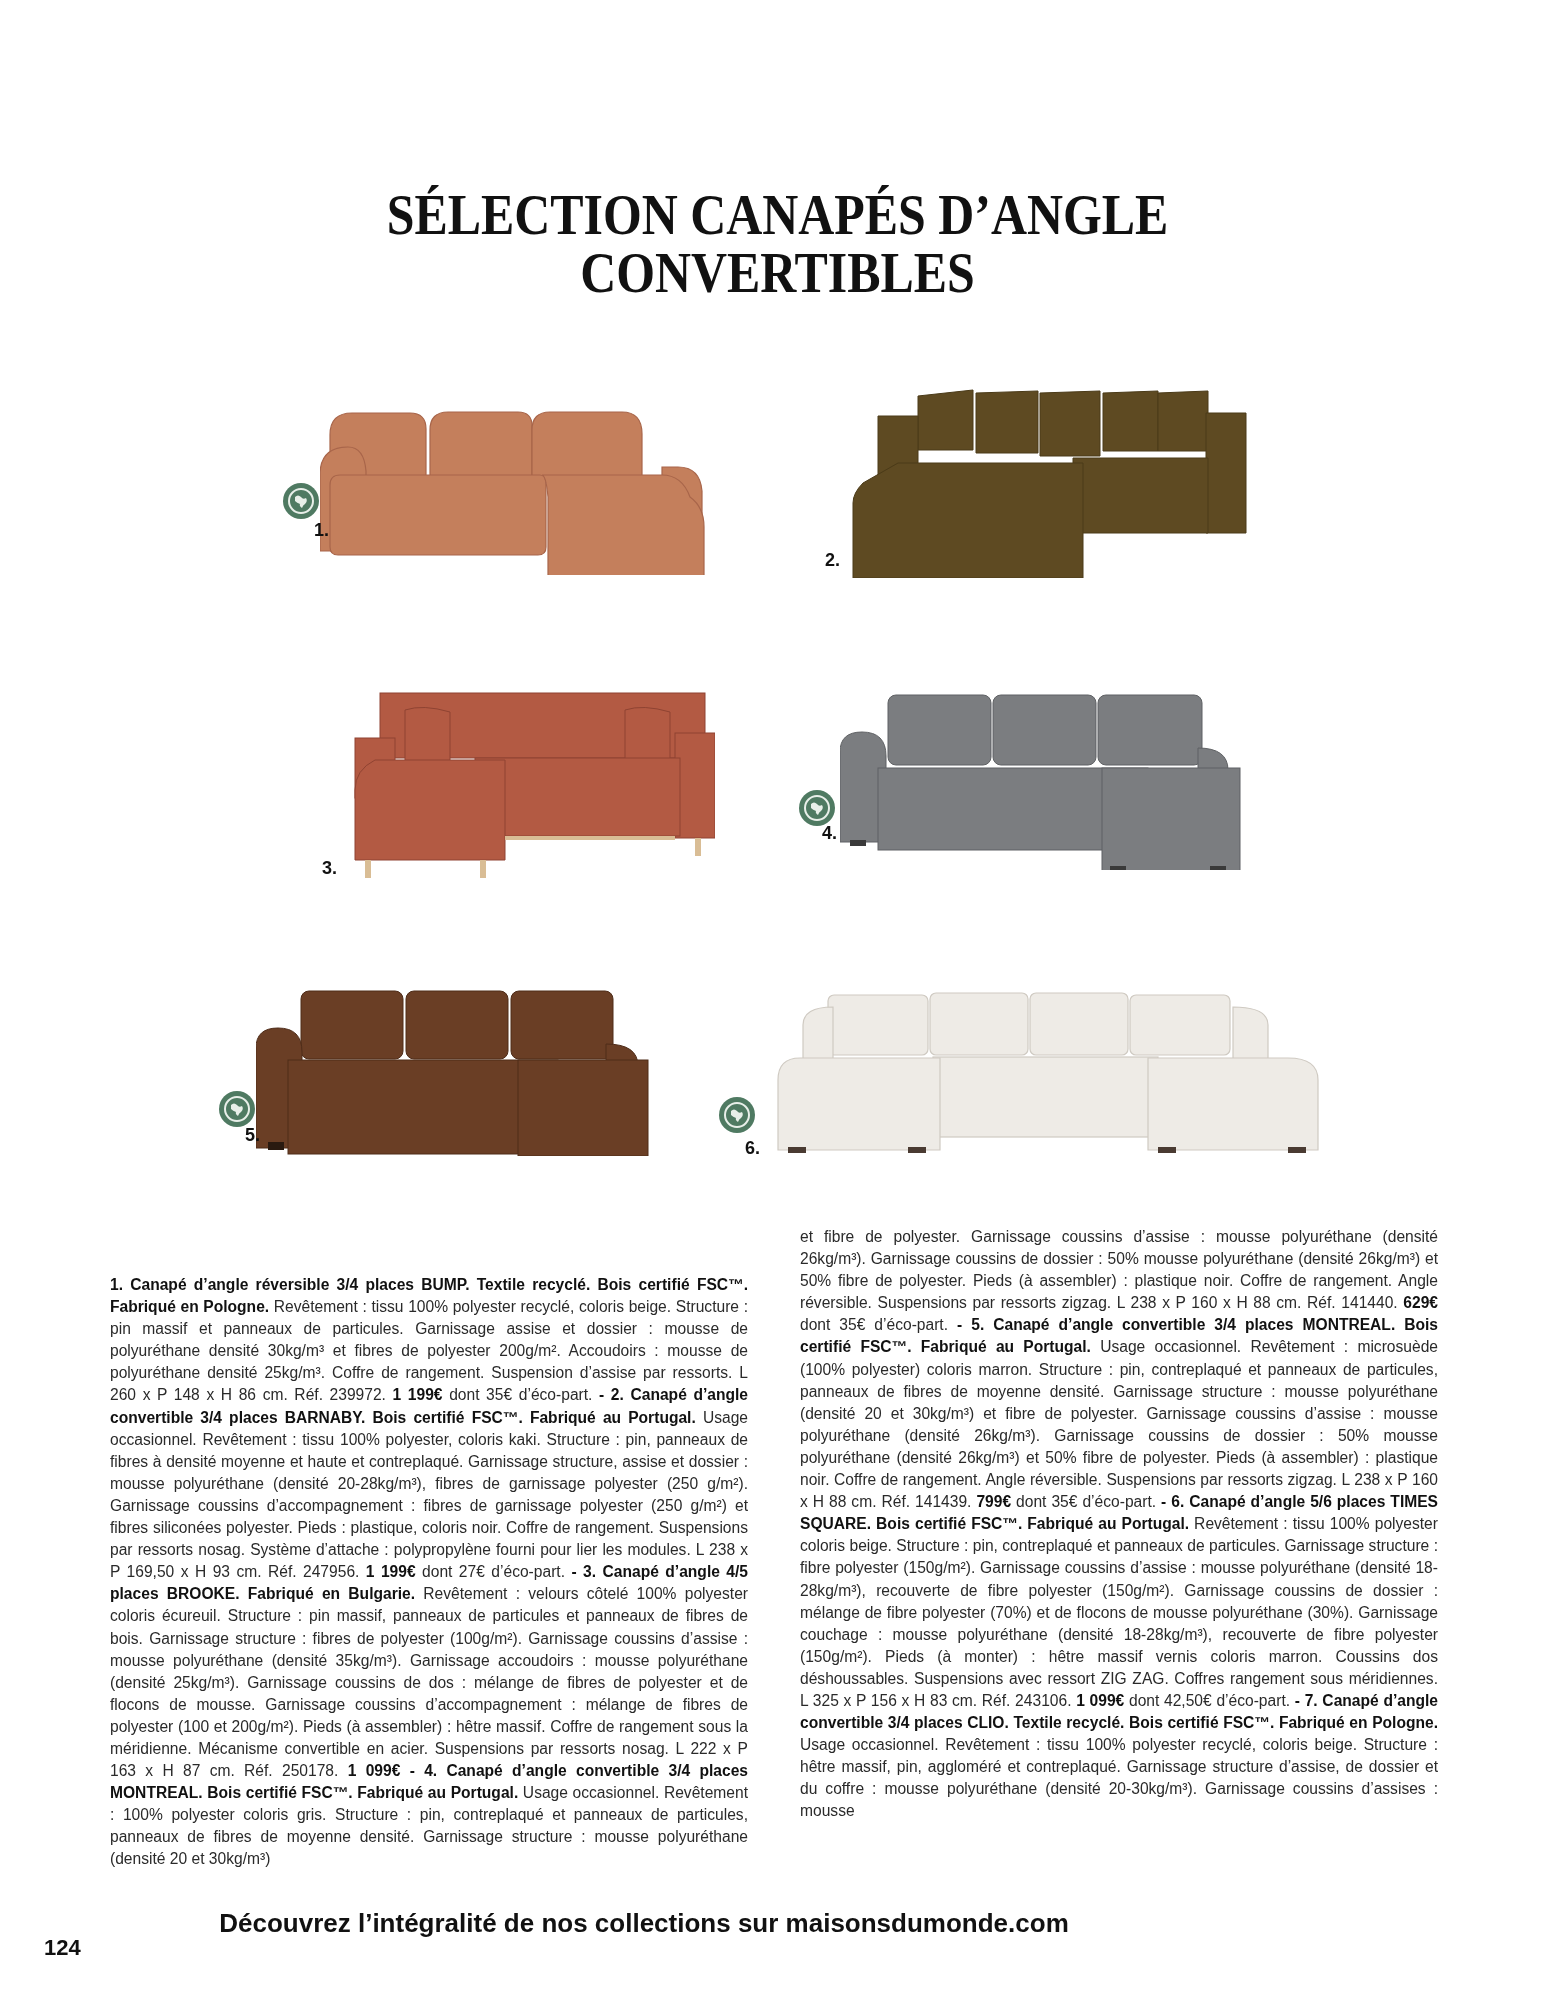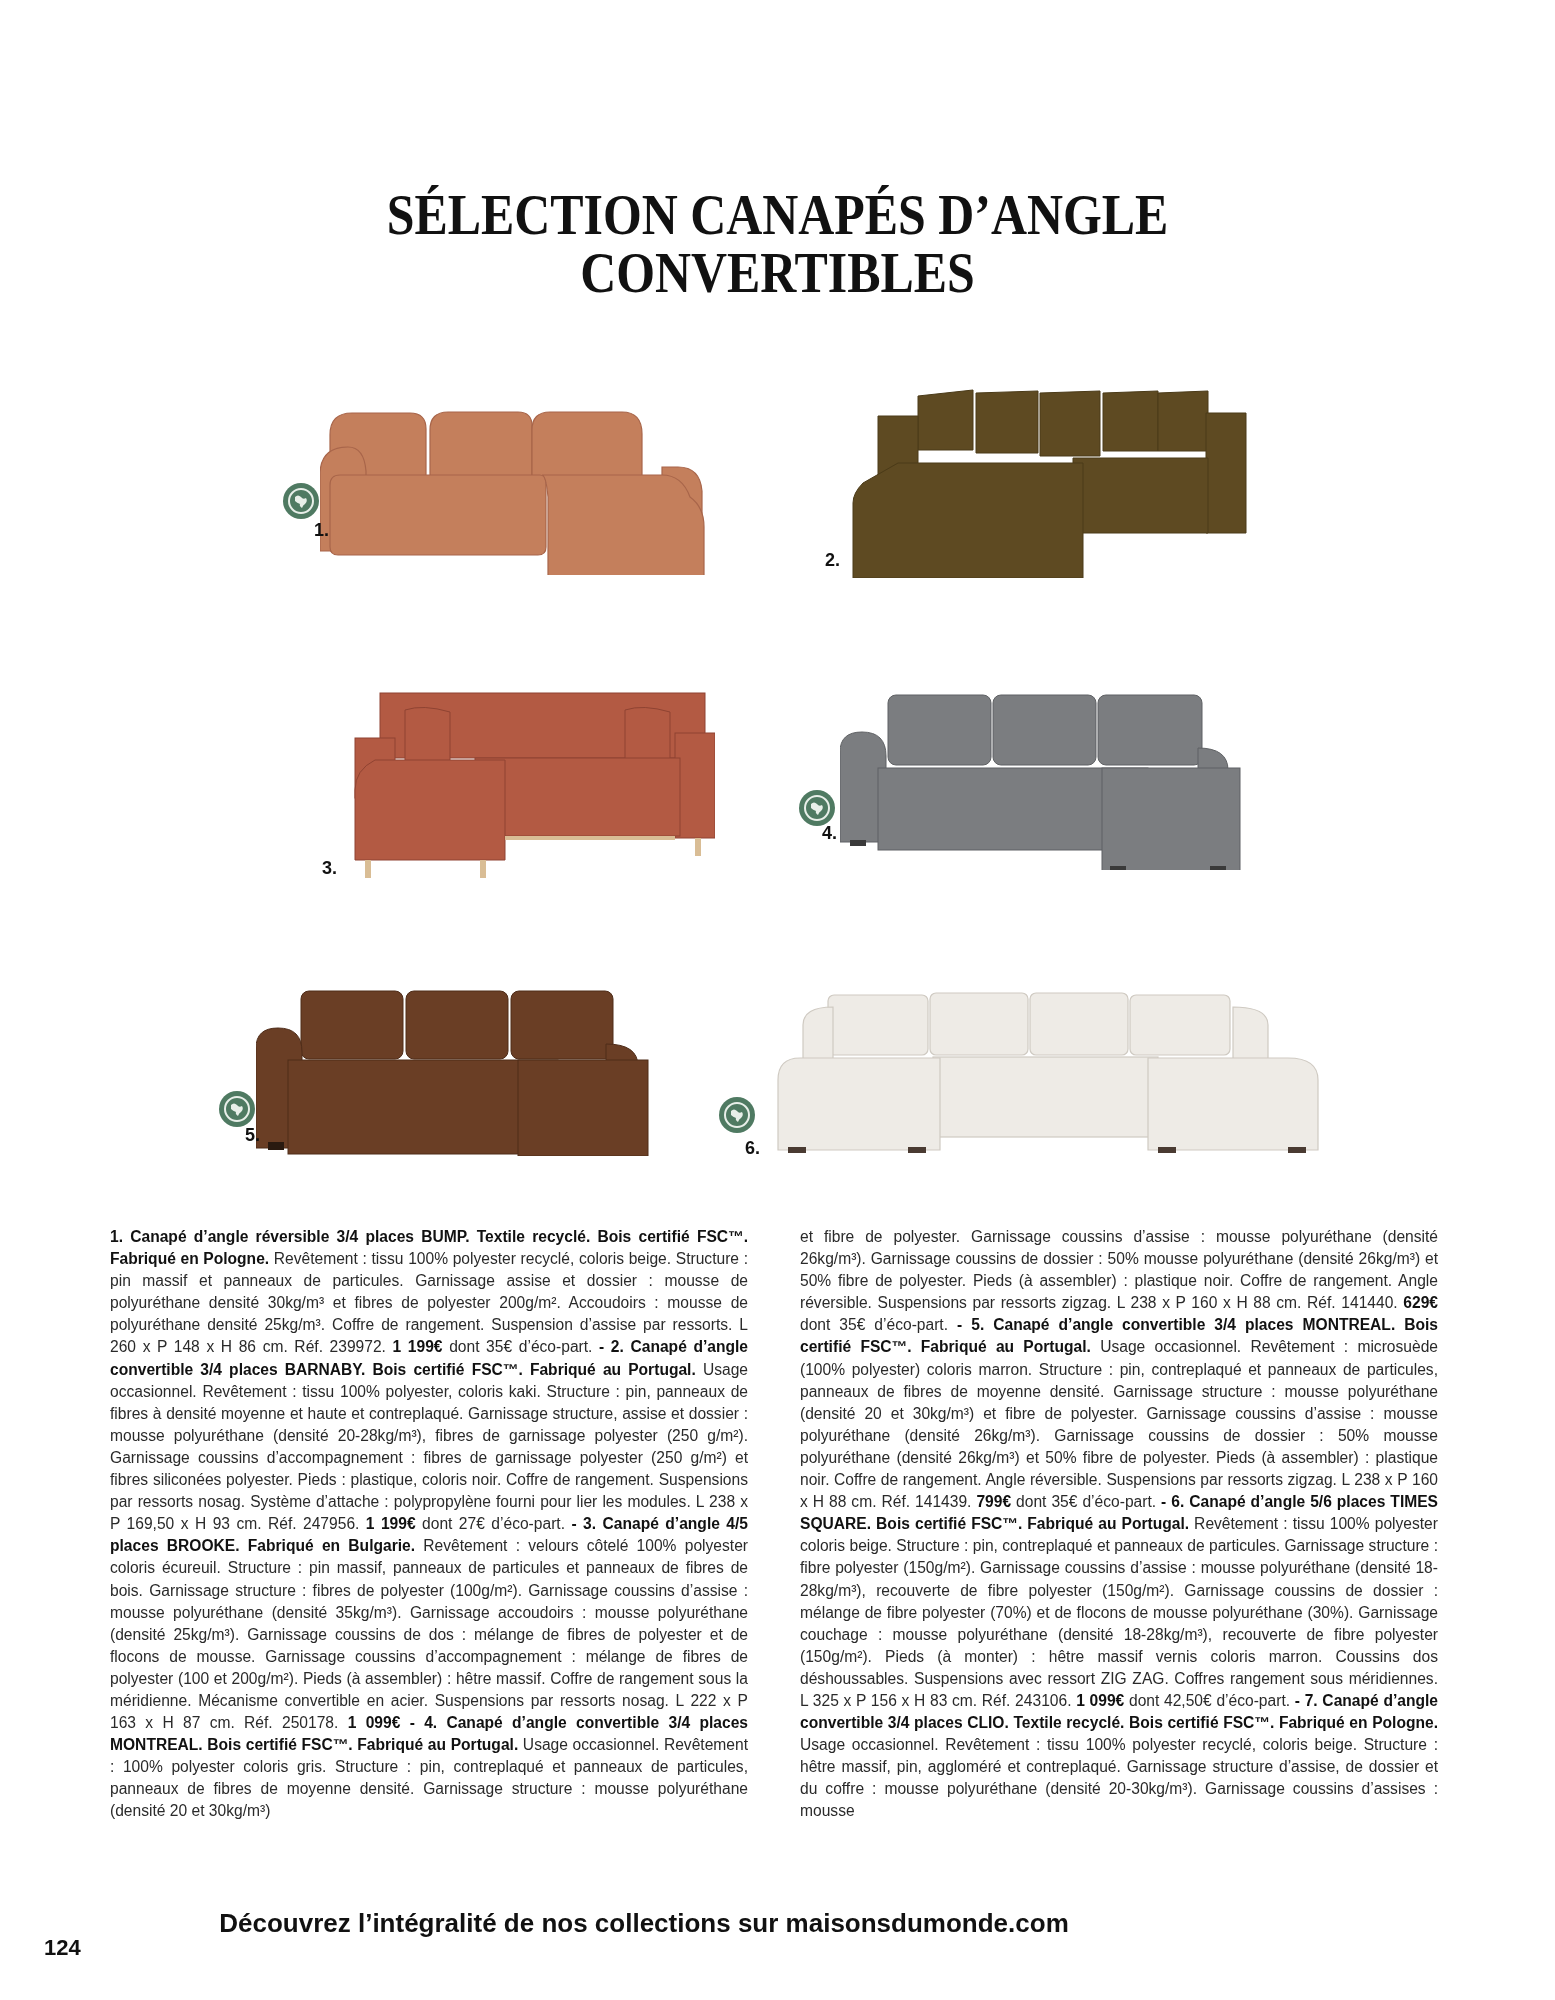--- a/index.html
+++ b/index.html
@@ -159,21 +159,21 @@
 </div>
 <div class="eco" style="left:718px; top:1096px;">
   <svg width="38" height="38" viewBox="0 0 38 38">
       <circle cx="19" cy="19" r="18" fill="#4f7a62"></circle>
       <circle cx="19" cy="19" r="12" fill="none" stroke="#e8efe9" stroke-width="2"></circle>
       <path d="M13 15 q3-3 6 0 q2 3 5 1 q2 3-1 6 q-2 1-3 4 q-3-2-2-4 q-3-1-5-3z" fill="#e8efe9"></path>
     </svg>
 </div>
 <div class="num" style="left:745px; top:1138px;">6.</div>
 
-<div class="col" style="left:110px;">
+<div class="col" style="left:110px;margin-top:48px;">
   <p id="col-left"><b>1. Canapé d’angle réversible 3/4 places BUMP. Textile recyclé. Bois certifié FSC™. Fabriqué en Pologne.</b><span> Revêtement : tissu 100% polyester recyclé, coloris beige. Structure : pin massif et panneaux de particules. Garnissage assise et dossier : mousse de polyuréthane densité 30kg/m³ et fibres de polyester 200g/m². Accoudoirs : mousse de polyuréthane densité 25kg/m³. Coffre de rangement. Suspension d’assise par ressorts. L 260 x P 148 x H 86 cm. Réf. 239972. </span><b>1 199€</b><span> dont 35€ d’éco-part. </span><b>- 2. Canapé d’angle convertible 3/4 places BARNABY. Bois certifié FSC™. Fabriqué au Portugal.</b><span> Usage occasionnel. Revêtement : tissu 100% polyester, coloris kaki. Structure : pin, panneaux de fibres à densité moyenne et haute et contreplaqué. Garnissage structure, assise et dossier : mousse polyuréthane (densité 20-28kg/m³), fibres de garnissage polyester (250 g/m²). Garnissage coussins d’accompagnement : fibres de garnissage polyester (250 g/m²) et fibres siliconées polyester. Pieds : plastique, coloris noir. Coffre de rangement. Suspensions par ressorts nosag. Système d’attache : polypropylène fourni pour lier les modules. L 238 x P 169,50 x H 93 cm. Réf. 247956. </span><b>1 199€</b><span> dont 27€ d’éco-part. </span><b>- 3. Canapé d’angle 4/5 places BROOKE. Fabriqué en Bulgarie.</b><span> Revêtement : velours côtelé 100% polyester coloris écureuil. Structure : pin massif, panneaux de particules et panneaux de fibres de bois. Garnissage structure : fibres de polyester (100g/m²). Garnissage coussins d’assise : mousse polyuréthane (densité 35kg/m³). Garnissage accoudoirs : mousse polyuréthane (densité 25kg/m³). Garnissage coussins de dos : mélange de fibres de polyester et de flocons de mousse. Garnissage coussins d’accompagnement : mélange de fibres de polyester (100 et 200g/m²). Pieds (à assembler) : hêtre massif. Coffre de rangement sous la méridienne. Mécanisme convertible en acier. Suspensions par ressorts nosag. L 222 x P 163 x H 87 cm. Réf. 250178. </span><b>1 099€ - 4. Canapé d’angle convertible 3/4 places MONTREAL. Bois certifié FSC™. Fabriqué au Portugal.</b><span> Usage occasionnel. Revêtement : 100% polyester coloris gris. Structure : pin, contreplaqué et panneaux de particules, panneaux de fibres de moyenne densité. Garnissage structure : mousse polyuréthane (densité 20 et 30kg/m³)</span></p>
 </div>
 <div class="col" style="left:800px;">
   <p id="col-right"><span>et fibre de polyester. Garnissage coussins d’assise : mousse polyuréthane (densité 26kg/m³). Garnissage coussins de dossier : 50% mousse polyuréthane (densité 26kg/m³) et 50% fibre de polyester. Pieds (à assembler) : plastique noir. Coffre de rangement. Angle réversible. Suspensions par ressorts zigzag. L 238 x P 160 x H 88 cm. Réf. 141440. </span><b>629€</b><span> dont 35€ d’éco-part. </span><b>- 5. Canapé d’angle convertible 3/4 places MONTREAL. Bois certifié FSC™. Fabriqué au Portugal.</b><span> Usage occasionnel. Revêtement : microsuède (100% polyester) coloris marron. Structure : pin, contreplaqué et panneaux de particules, panneaux de fibres de moyenne densité. Garnissage structure : mousse polyuréthane (densité 20 et 30kg/m³) et fibre de polyester. Garnissage coussins d’assise : mousse polyuréthane (densité 26kg/m³). Garnissage coussins de dossier : 50% mousse polyuréthane (densité 26kg/m³) et 50% fibre de polyester. Pieds (à assembler) : plastique noir. Coffre de rangement. Angle réversible. Suspensions par ressorts zigzag. L 238 x P 160 x H 88 cm. Réf. 141439. </span><b>799€</b><span> dont 35€ d’éco-part. </span><b>- 6. Canapé d’angle 5/6 places TIMES SQUARE. Bois certifié FSC™. Fabriqué au Portugal.</b><span> Revêtement : tissu 100% polyester coloris beige. Structure : pin, contreplaqué et panneaux de particules. Garnissage structure : fibre polyester (150g/m²). Garnissage coussins d’assise : mousse polyuréthane (densité 18-28kg/m³), recouverte de fibre polyester (150g/m²). Garnissage coussins de dossier : mélange de fibre polyester (70%) et de flocons de mousse polyuréthane (30%). Garnissage couchage : mousse polyuréthane (densité 18-28kg/m³), recouverte de fibre polyester (150g/m²). Pieds (à monter) : hêtre massif vernis coloris marron. Coussins dos déshoussables. Suspensions avec ressort ZIG ZAG. Coffres rangement sous méridiennes. L 325 x P 156 x H 83 cm. Réf. 243106. </span><b>1 099€</b><span> dont 42,50€ d’éco-part. </span><b>- 7. Canapé d’angle convertible 3/4 places CLIO. Textile recyclé. Bois certifié FSC™. Fabriqué en Pologne.</b><span> Usage occasionnel. Revêtement : tissu 100% polyester recyclé, coloris beige. Structure : hêtre massif, pin, aggloméré et contreplaqué. Garnissage structure d’assise, de dossier et du coffre : mousse polyuréthane (densité 20-30kg/m³). Garnissage coussins d’assises : mousse</span></p>
 </div>
 
 <div class="footer">Découvrez l’intégralité de nos collections sur maisonsdumonde.com</div>
 <div class="page-num">124</div>
 
 </body></html>

